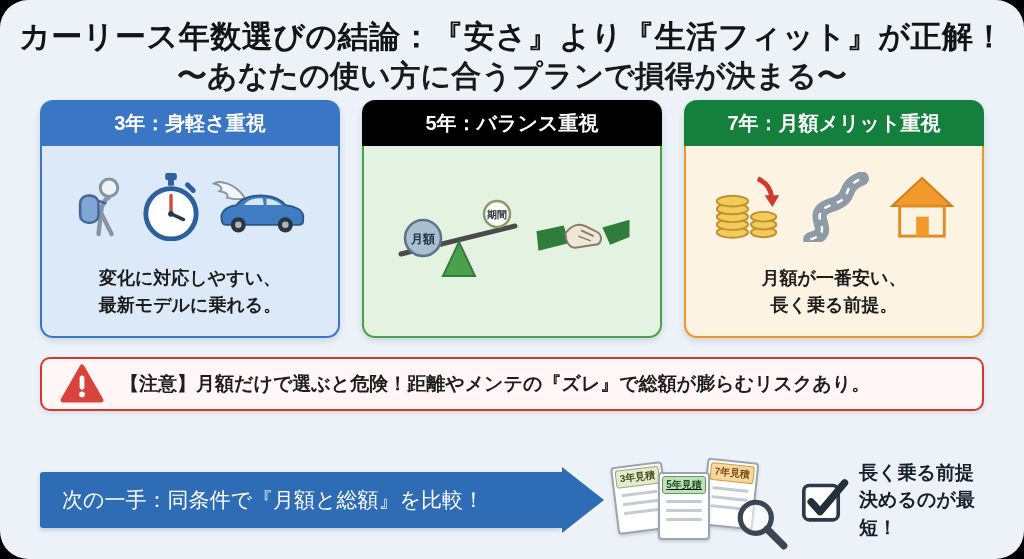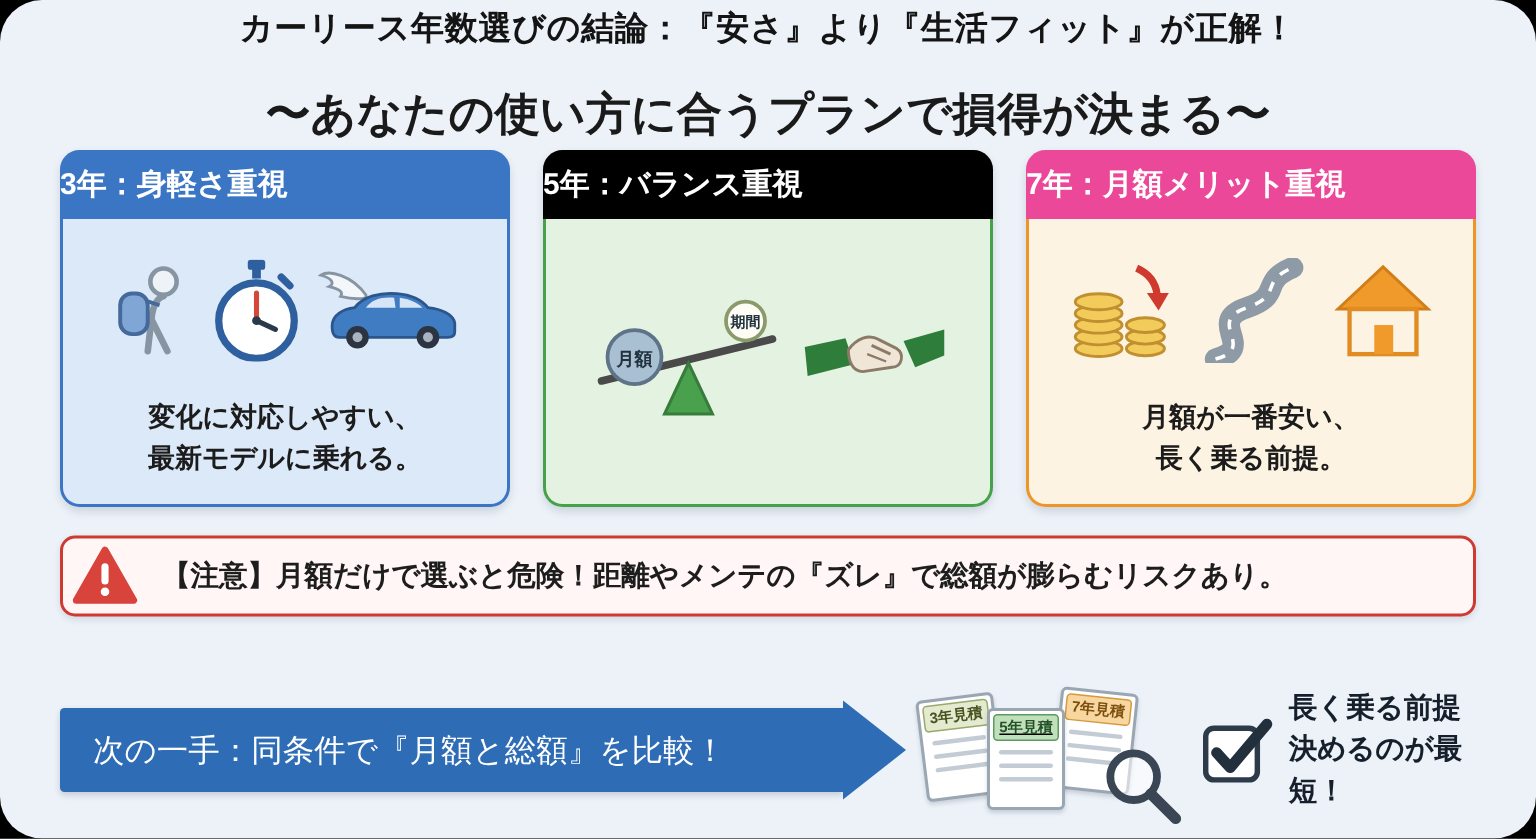--- a/index.html
+++ b/index.html
@@ -1,44 +1,44 @@
 <!DOCTYPE html>
 <html><head>
 <meta charset="utf-8">
 <style>
   html,body{margin:0;padding:0;width:1024px;height:559px;background:#000;
     font-family:"Liberation Sans","DejaVu Sans",sans-serif;}
   .canvas{position:relative;width:1024px;height:559px;background:#edf2f8;
     border-radius:28px;overflow:hidden;}
-  .title{position:absolute;top:4px;left:0;right:0;text-align:center;
-    font-size:22px;font-weight:bold;color:#141414;letter-spacing:.5px;}
+  .title{position:absolute;top:16px;left:0;right:0;text-align:center;
+    font-size:31px;font-weight:bold;color:#141414;letter-spacing:.5px;}
   .subtitle{position:absolute;top:56px;left:0;right:0;text-align:center;
     font-size:30px;font-weight:bold;color:#1a1a1a;}
 
   .cards{position:absolute;top:100px;left:40px;right:40px;height:238px;
     display:flex;gap:22px;}
   .card{flex:1;display:flex;flex-direction:column;border-radius:14px;
     box-shadow:0 3px 6px rgba(30,50,80,.15);}
-  .card-header{height:46px;line-height:46px;text-align:left;color:#fff;
+  .card-header{height:46px;line-height:46px;text-align:center;color:#fff;
     font-size:20px;font-weight:bold;border-radius:13px 13px 0 0;}
   .card-body{flex:1;border-radius:0 0 13px 13px;display:flex;flex-direction:column;
     align-items:center;justify-content:center;gap:10px;padding:8px 6px 12px;}
   .c-blue .card-header{background:#3a76c4;}
   .c-blue .card-body{background:#dce9f8;border:2.5px solid #3a76c4;border-top:none;}
   .c-green .card-header{background:#000000;}
   .c-green .card-body{background:#e4f2e1;border:2.5px solid #46a14b;border-top:none;}
-  .c-orange .card-header{background:#ec4899;}
+  .c-orange .card-header{background:#15803d;}
   .c-orange .card-body{background:#fdf3e2;border:2.5px solid #ef9426;border-top:none;}
   .icon-row{display:flex;align-items:center;justify-content:center;gap:10px;height:96px;}
   .card-text{font-size:18px;font-weight:bold;color:#1c1c1c;text-align:center;
     line-height:1.5;white-space:pre-line;}
 
   .warning{position:absolute;top:357px;left:40px;right:40px;height:54px;
     box-sizing:border-box;background:#fff6f5;border:2.5px solid #cf3a30;
-    border-radius:10px;display:flex;align-items:center;gap:16px;padding:0 6px;
+    border-radius:10px;display:flex;align-items:center;gap:16px;padding:0 18px;
     box-shadow:0 2px 4px rgba(30,50,80,.12);}
   .warning-text{font-size:19px;font-weight:bold;color:#1d1d1d;white-space:nowrap;}
 
   .bottom-row{position:absolute;top:448px;left:40px;right:14px;height:104px;
     display:flex;align-items:center;gap:8px;}
   .arrow-banner{display:flex;align-items:center;}
   .arrow-bar{width:500px;height:56px;background:#2e6cb5;display:flex;
     align-items:center;padding-left:22px;border-radius:3px 0 0 3px;
     box-shadow:0 2px 4px rgba(30,50,80,.2);}
   .arrow-bar span{color:#fff;font-size:21px;font-weight:normal;white-space:nowrap;}

